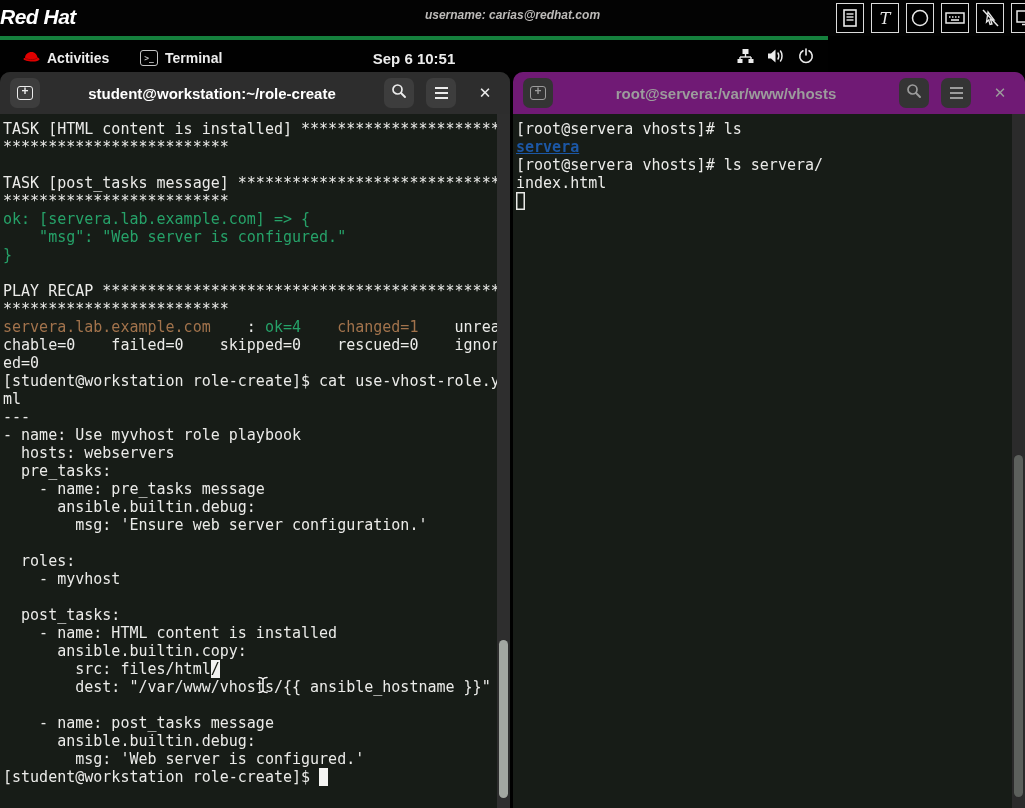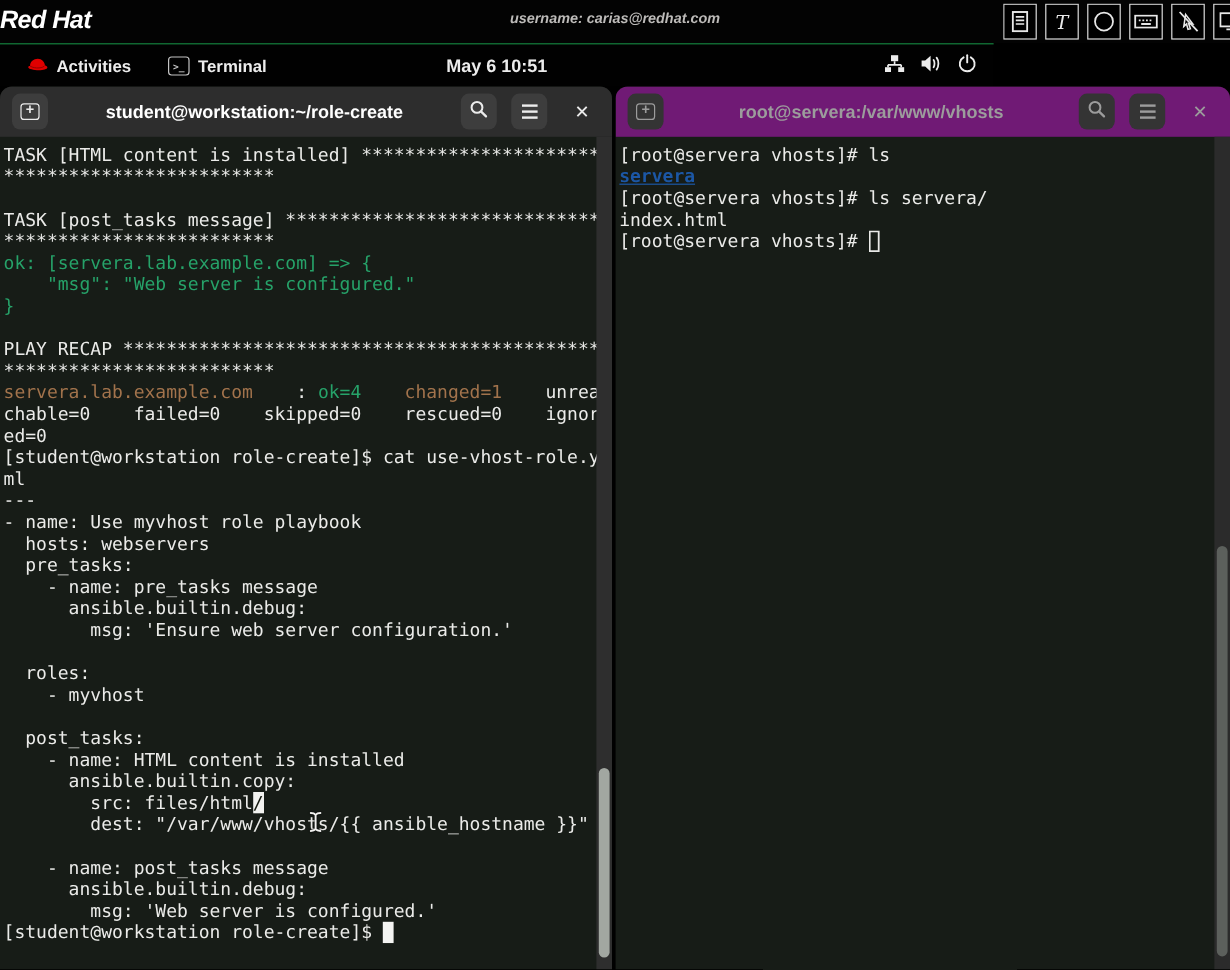--- a/index.html
+++ b/index.html
@@ -9,21 +9,21 @@
   
   .console-bar { position:absolute; left:0; top:0; width:1025px; height:36px; background:#030303;font-style:italic; }
   .rh-logo { position:absolute; left:0; top:5px; color:#fff; font-weight:bold; font-size:21px; letter-spacing:-0.5px; }
   .console-user { position:absolute; left:0; right:0; top:8px; text-align:center; color:#bdbbb9; font-size:12px; font-weight:bold; }
   .console-icons { position:absolute; right:0; top:3px; width:189px; height:31px; overflow:hidden; display:flex; }
   .cicon { flex:0 0 28px; height:30px; margin-right:7px; border:1px solid #dcdcdc; background:#000; display:flex; align-items:center; justify-content:center; color:#e8e8e8; }
   .cicon:last-child { margin-right:0; }
   .cicon .tglyph { font-family:"DejaVu Serif", serif; font-size:16px; color:#e8e8e8; }
 
   
-  .top-bar { position:absolute; left:0; top:36px; width:828px; height:36px; background:#010101; border-top:1px solid #15803d; }
+  .top-bar { position:absolute; left:0; top:36px; width:828px; height:36px; background:#010101; border-top:4px solid #15803d; }
   .tb-item { position:absolute; top:0; height:36px; display:flex; align-items:center; gap:7px; color:#ececec; font-size:14px; font-weight:600; }
   .tb-activities { left:23px; }
   .tb-app { left:140px; }
   .tb-clock { left:0; right:0; justify-content:center; font-size:15px; }
   .tb-status { position:absolute; right:14px; top:0; height:36px; display:flex; align-items:center; gap:13px; }
   .term-glyph { width:18px; height:16px; border:1.5px solid #c4c4c4; border-radius:3px; font-family:"DejaVu Sans Mono", monospace; font-size:8px; font-weight:bold; color:#c4c4c4; display:flex; align-items:center; justify-content:center; }
 
   
   .window { position:absolute; top:72px; height:736px; background:#171c17; border-radius:10px 10px 0 0; overflow:hidden; }
   .win-left  { left:0;  width:510px; }
@@ -119,21 +119,21 @@
           <path d="M2 8 C4 9.3 7 9.8 9.5 9.6 C12 9.4 13.8 8.6 14.5 7.5" fill="none" stroke="#8f0000" stroke-width="0.8"></path>
         </svg>
     </span>
     <span>Activities</span>
   </div>
   <div class="tb-item tb-app">
     <span class="term-glyph">&gt;_</span>
     <span>Terminal</span>
   </div>
   <div class="tb-item tb-clock">
-    <span>May 6  10:51</span>
+    <span>Sep 6  10:51</span>
   </div>
   <div class="tb-status">
     <span>
       <svg width="17" height="16" viewBox="0 0 17 16">
           <rect x="5.5" y="1" width="6" height="5" fill="#ececec"></rect>
           <line x1="8.5" y1="6" x2="8.5" y2="9" stroke="#ececec" stroke-width="1.4"></line>
           <line x1="3" y1="9" x2="14" y2="9" stroke="#ececec" stroke-width="1.4"></line>
           <line x1="3" y1="9" x2="3" y2="11" stroke="#ececec" stroke-width="1.4"></line>
           <line x1="14" y1="9" x2="14" y2="11" stroke="#ececec" stroke-width="1.4"></line>
           <rect x="0.5" y="11" width="5" height="4" fill="#ececec"></rect>
@@ -244,21 +244,21 @@
       </div>
     <div class="hb-btn hb-close">
         <span>✕</span>
       </div>
   </div>
   <div class="screen" id="screen-right">
       <div class="tline"><span class="fg">[root@servera vhosts]# ls</span></div>
       <div class="tline"><span class="bl">servera</span></div>
       <div class="tline"><span class="fg">[root@servera vhosts]# ls servera/</span></div>
       <div class="tline"><span class="fg">index.html</span></div>
-      <div class="tline"><span class="fg">[root@servera vhosts]# </span><span class="hcur"> </span></div>
+      <div class="tline"><span class="hcur"> </span></div>
     </div>
   <div class="sb-track">
       <div class="sb-thumb"></div>
     </div>
 </div>
 
 <div class="ibeam">
   <svg width="12" height="18" viewBox="0 0 12 18">
       <path d="M2 1.5 C3.5 1.5 5 1.8 6 3 C7 1.8 8.5 1.5 10 1.5 M2 16.5 C3.5 16.5 5 16.2 6 15 C7 16.2 8.5 16.5 10 16.5 M6 3 V15" fill="none" stroke="#f2f2f0" stroke-width="1.6" stroke-linecap="round"></path>
     </svg>

